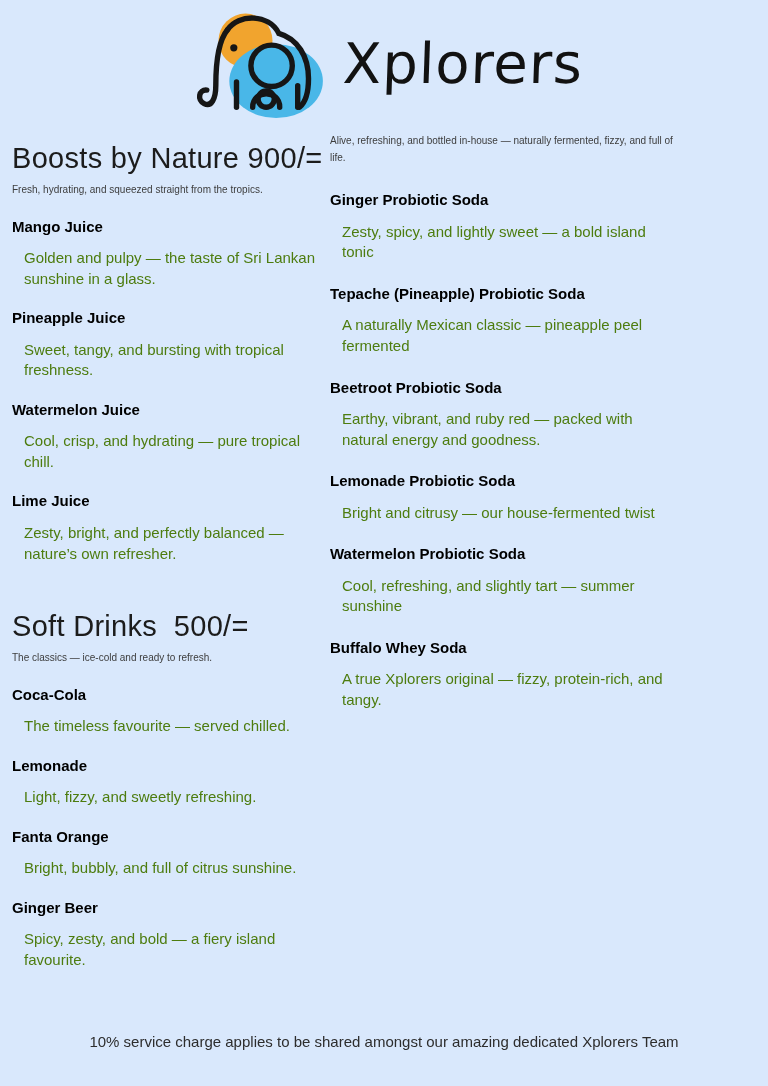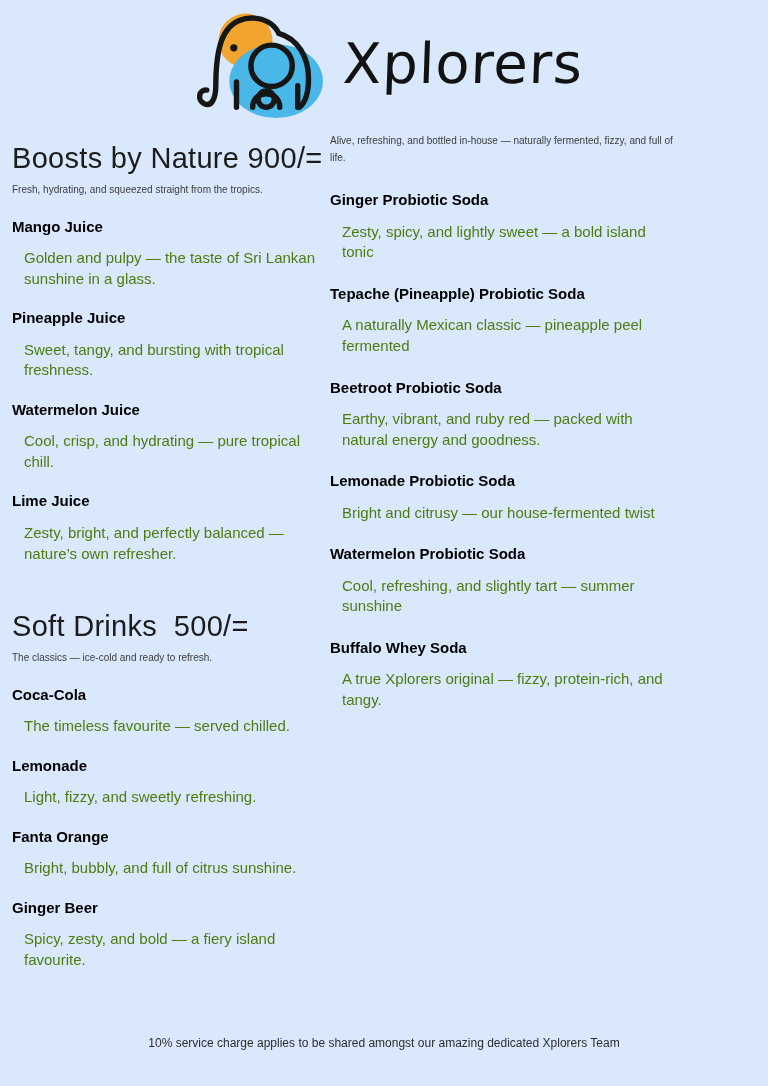--- a/index.html
+++ b/index.html
@@ -39,21 +39,21 @@
   }
   .col-right .section-desc{line-height:1.72;margin-bottom:24px;}
   .menu-item{margin-bottom:19px;}
   .col-right .menu-item{margin-bottom:21px;}
   .item-name{font-size:15px;font-weight:700;color:#000000;margin:0 0 3px;line-height:1.3;}
   .item-desc{font-size:15px;color:#4d7c0f;line-height:1.37;margin:12px;}
   .section + .section{margin-top:46px;}
   
   .footer{
     position:absolute;bottom:36px;left:0;width:100%;
-    text-align:center;font-size:12px;color:#2d2d2d;
+    text-align:center;font-size:15px;color:#2d2d2d;
   }
 </style>
 </head>
 <body>
 
 <div class="page">
 
   <header class="logo-row">
     <svg class="logo-mark" viewBox="0 0 150 120" xmlns="http://www.w3.org/2000/svg" aria-hidden="true">
       <circle cx="60" cy="34" r="30" fill="#f1a42e"></circle>

